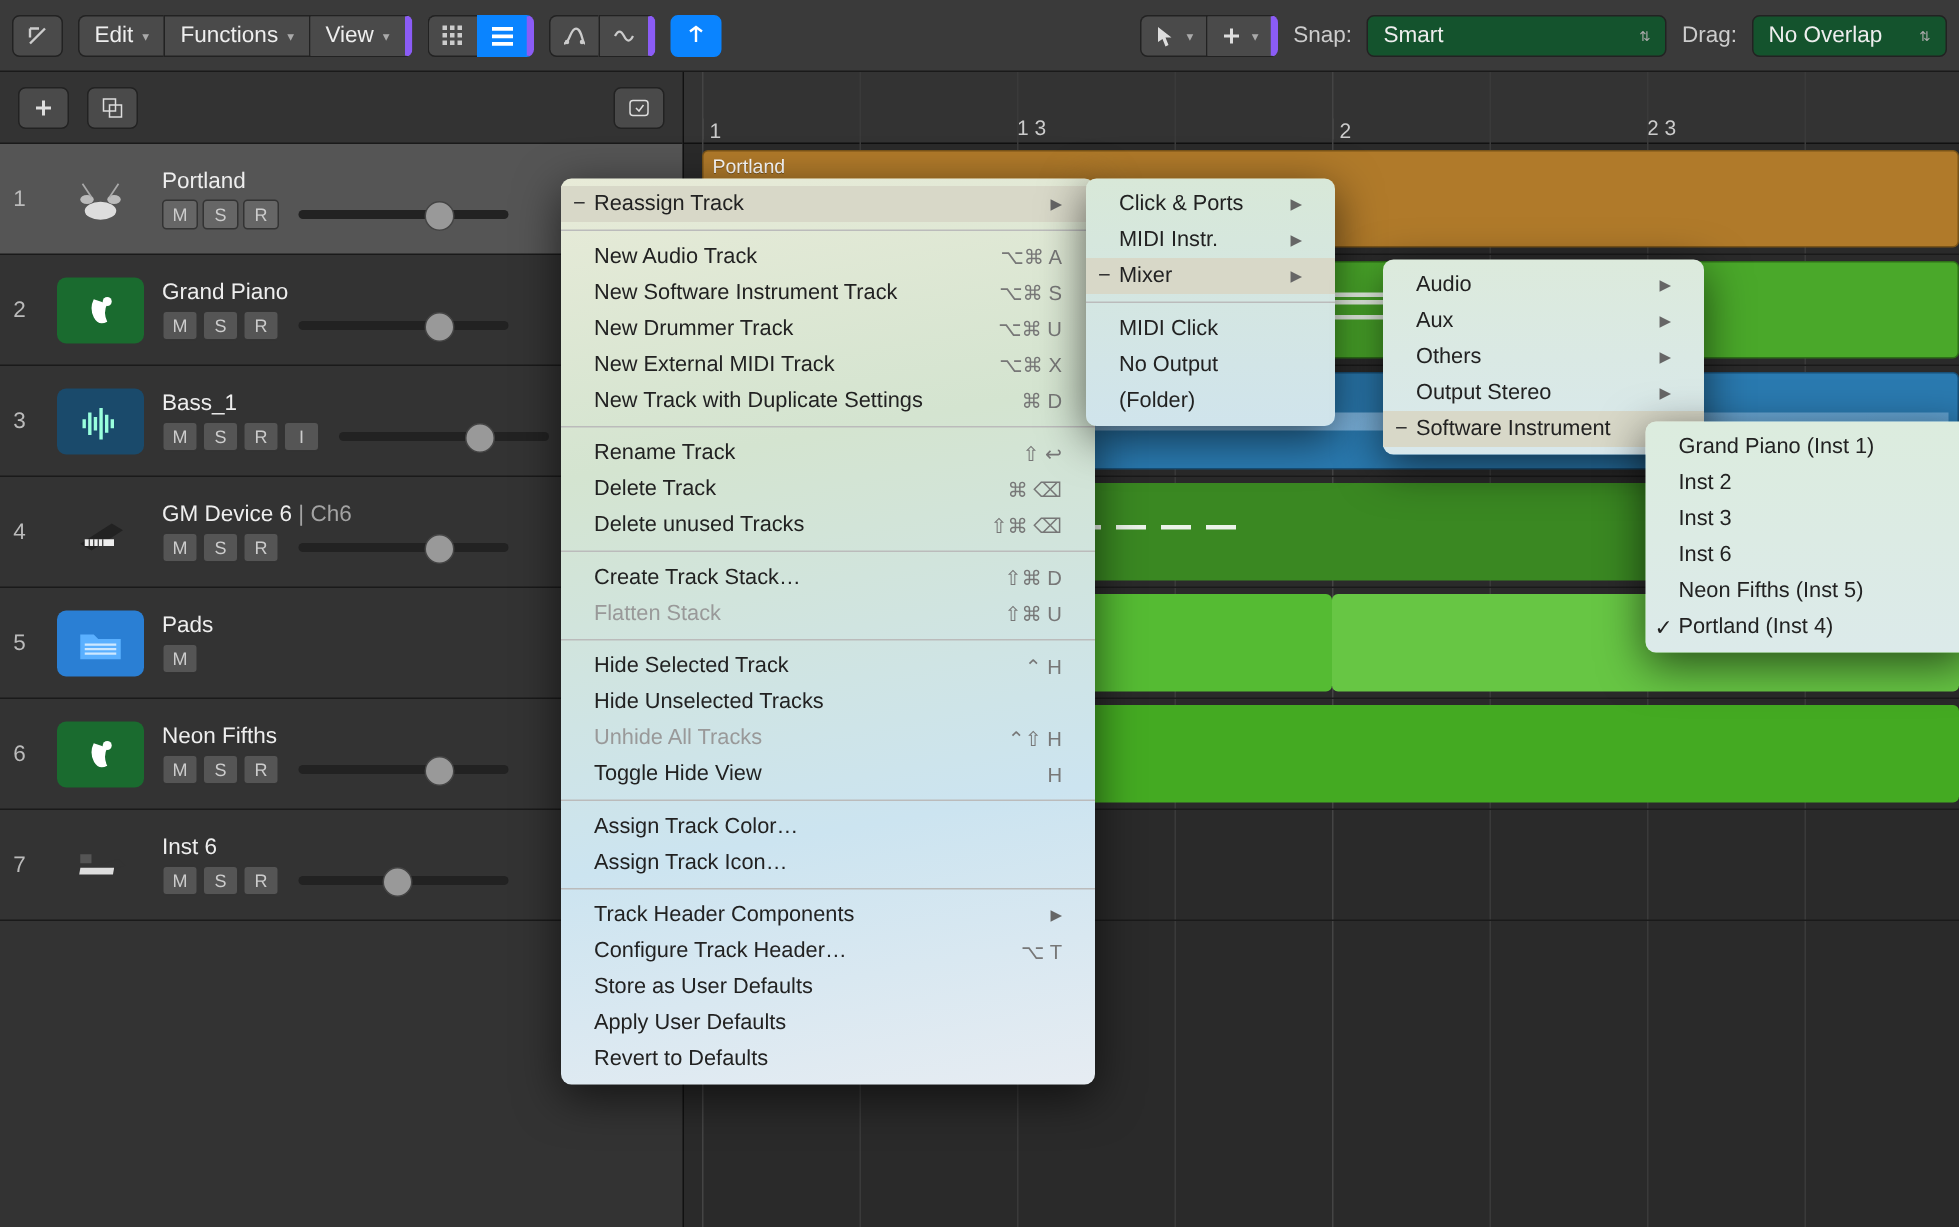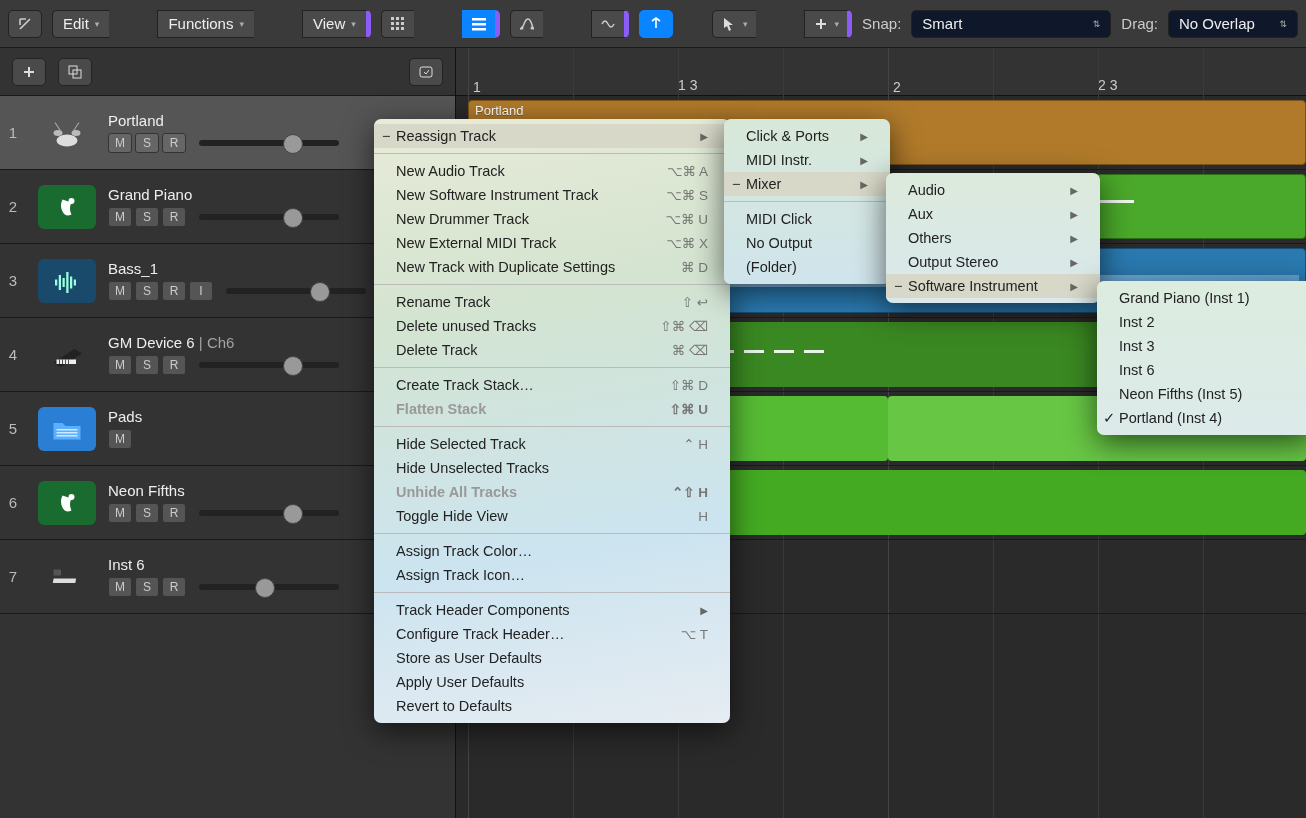--- a/index.html
+++ b/index.html
@@ -3,27 +3,27 @@
 <meta charset="utf-8">
 <style>
 * { margin: 0; padding: 0; box-sizing: border-box; font-family: -apple-system, "Helvetica Neue", Arial, sans-serif; }
 body { background: #2a2a2a; color: #ddd; width: 1306px; height: 818px; overflow: hidden; user-select: none; }
 
 
 .toolbar { height: 48px; background: #3a3a3a; border-bottom: 1px solid #1a1a1a; display: flex; align-items: center; padding: 0 8px; gap: 10px; font-size: 15px; }
 .tool-btn { background: #4a4a4a; border: 1px solid #222; border-radius: 5px; padding: 4px 10px; color: #eee; display: flex; align-items: center; gap: 6px; height: 28px; }
 .tool-btn.icon-only { padding: 4px 8px; }
 .chevron { font-size: 9px; color: #aaa; }
-.btn-group { display: flex; gap: 48px; }
+.btn-group { display: flex; }
 .btn-group .tool-btn { border-radius: 0; border-right: none; }
 .btn-group .tool-btn:first-child { border-radius: 5px 0 0 5px; }
 .btn-group .tool-btn:last-child { border-radius: 0 5px 5px 0; border-right: 5px solid #8b5cf6; }
 .tool-btn.active { background: #0a84ff; border-color: #0a84ff; }
 .toolbar-label { color: #ccc; }
-.toolbar-select { background: #0f172a; border: 1px solid #222; border-radius: 5px; padding: 4px 10px; color: #eee; display: flex; align-items: center; justify-content: space-between; gap: 10px; height: 28px; }
+.toolbar-select { background: #14532d; border: 1px solid #222; border-radius: 5px; padding: 4px 10px; color: #eee; display: flex; align-items: center; justify-content: space-between; gap: 10px; height: 28px; }
 .spacer { flex: 1; }
 
 
 .header-row { height: 48px; background: #333; border-bottom: 1px solid #1a1a1a; display: flex; align-items: center; padding: 0 12px; gap: 12px; }
 .header-btn { background: #4a4a4a; border: 1px solid #222; border-radius: 5px; width: 34px; height: 28px; display: flex; align-items: center; justify-content: center; }
 .header-row .hspacer { flex: 1; }
 
 
 .main { display: flex; height: calc(818px - 48px); }
 .track-list { width: 456px; background: #333; border-right: 1px solid #111; overflow: hidden; }
@@ -66,28 +66,28 @@
 .region-label { color: #fff; font-size: 13px; text-shadow: 0 1px 0 rgba(0,0,0,0.3); }
 .wave { display: flex; align-items: center; gap: 14px; height: 100%; padding-top: 12px; }
 .wave .blip { width: 0; height: 0; border-top: 8px solid transparent; border-bottom: 8px solid transparent; border-left: 12px solid rgba(255,230,180,0.9); }
 .midi-notes { display: flex; flex-direction: column; gap: 2px; padding-top: 18px; }
 .midi-notes .n { height: 3px; background: rgba(255,255,255,0.9); }
 
 
 .menu { position: absolute; background: rgba(240,240,235,0.97); border-radius: 7px; box-shadow: 0 8px 30px rgba(0,0,0,0.6); padding: 5px 0; color: #222; font-size: 14.5px; }
 .menu-item { padding: 4px 22px 4px 22px; display: flex; align-items: center; justify-content: space-between; gap: 20px; position: relative; white-space: nowrap; }
 .menu-item.highlighted { background: #d8d8c8; }
-.menu-item.disabled { color: #999; font-weight: bold; }
+.menu-item.disabled { color: #999; }
 .menu-sep { height: 1px; background: #bbb; margin: 5px 0; }
 .menu-item .short { color: #777; font-size: 13.5px; }
 .menu-item .sub-arrow { font-size: 10px; color: #666; }
 .menu-item .minus { position: absolute; left: 8px; color: #333; }
 .menu.gradient { background: linear-gradient(170deg, #e8ebd8 0%, #d4e4d0 30%, #cce4f0 70%, #e6ecf2 100%); }
 .menu.level2 { background: linear-gradient(180deg, #d8e8d8 0%, #d0e4ec 100%); }
-.menu.level3 { background: linear-gradient(180deg, #dceadc 0%, #d8e8ec 100%); }
+.menu.level3 { background: linear-gradient(180deg, #dceadc 0%, #d8e8ec 100%); margin-left: 36px; }
 .menu.level4 { background: linear-gradient(180deg, #dcecde 0%, #dceaea 100%); }
 
 .check { position: absolute; left: 6px; }
 
 
 .gridline { position: absolute; top: 0; bottom: 0; width: 1px; background: #3a3a3a; }
 .gridline.strong { background: #444; }
 
 .icon-svg { width: 16px; height: 16px; display: inline-block; }
 </style>
@@ -465,26 +465,26 @@
   <div class="menu-item">
       <span>New Track with Duplicate Settings</span>
       <span class="short">⌘ D</span>
     </div>
   <div class="menu-sep"></div>
   <div class="menu-item">
       <span>Rename Track</span>
       <span class="short">⇧ ↩</span>
     </div>
   <div class="menu-item">
+      <span>Delete Track</span>
+      <span class="short">⌘ ⌫</span>
+    </div>
+  <div class="menu-item">
       <span>Delete unused Tracks</span>
       <span class="short">⇧⌘ ⌫</span>
-    </div>
-  <div class="menu-item">
-      <span>Delete Track</span>
-      <span class="short">⌘ ⌫</span>
     </div>
   <div class="menu-sep"></div>
   <div class="menu-item">
       <span>Create Track Stack…</span>
       <span class="short">⇧⌘ D</span>
     </div>
   <div class="menu-item disabled">
       <span>Flatten Stack</span>
       <span class="short">⇧⌘ U</span>
     </div>

